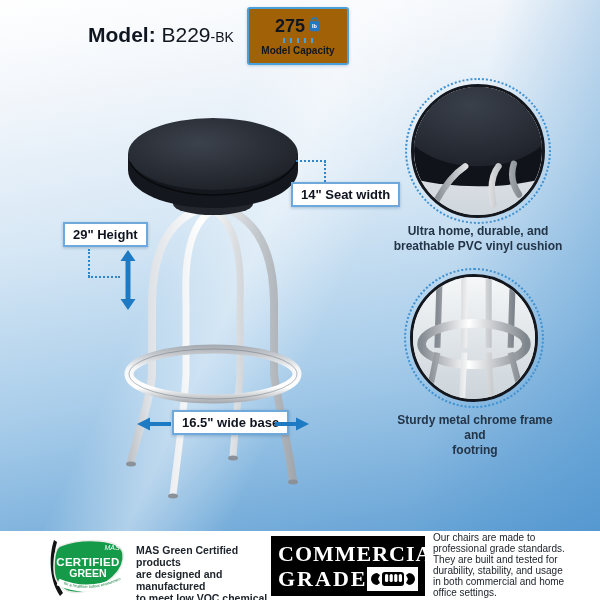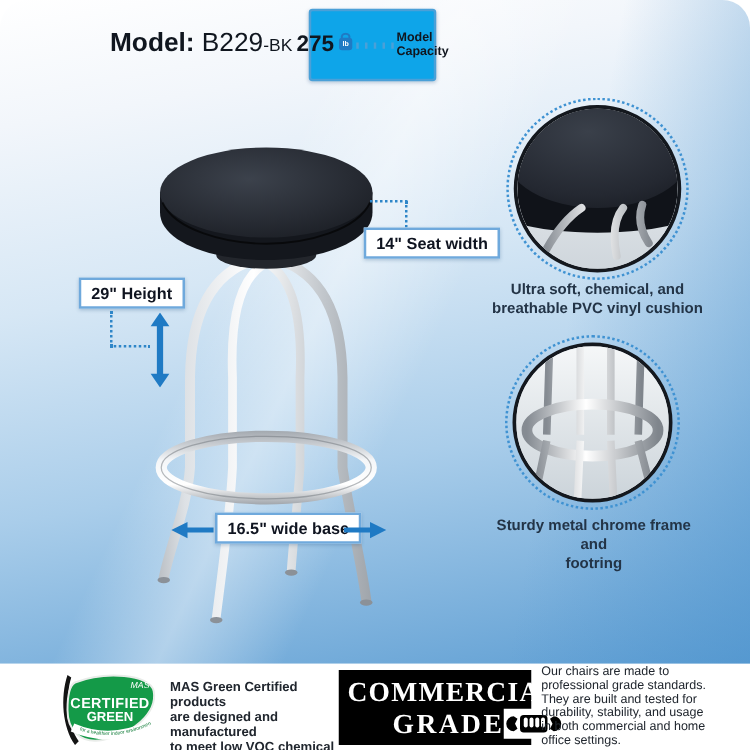--- a/index.html
+++ b/index.html
@@ -1,31 +1,31 @@
 <!DOCTYPE html>
 <html><head>
 <meta charset="utf-8">
 <style>
   html,body{margin:0;padding:0;background:#ffffff;}
   .canvas{position:relative;width:600px;height:600px;overflow:hidden;
-          font-family:"Liberation Sans", sans-serif;background:#ffffff;border-radius:22px;}
+          font-family:"Liberation Sans", sans-serif;background:#ffffff;}
   .gradient-area{position:absolute;left:0;top:0;width:600px;height:531px;
     background:
       linear-gradient(100deg, rgba(96,159,212,0) 72%, rgba(78,148,206,0.55) 100%),
       linear-gradient(115deg, rgba(255,255,255,0) 34%, rgba(255,255,255,0.40) 44%, rgba(255,255,255,0) 56%),
       linear-gradient(170deg, #ffffff 0%, #f2f6fb 16%, #d6e7f5 40%, #a9cdea 66%, #5e9ed3 100%);}
   .footer-strip{position:absolute;left:0;top:531px;width:600px;height:69px;background:#ffffff;}
 
   
   .model-line{position:absolute;left:88px;top:23px;font-size:21px;color:#10161f;white-space:nowrap;}
   .model-line b{font-weight:bold;}
   .model-suffix{font-size:14px;}
-  .weight-badge{position:absolute;left:247px;top:7px;width:98px;height:54px;background:#0ea5e9;
+  .weight-badge{position:absolute;left:247px;top:7px;width:98px;height:54px;background:#a16207;
     border:2px solid #4aa0d8;border-radius:3px;box-shadow:0 1px 3px rgba(30,80,130,.25);
-    display:flex;flex-direction:row;align-items:center;justify-content:center;gap:2px;}
+    display:flex;flex-direction:column;align-items:center;justify-content:center;gap:2px;}
   .wb-top{display:flex;align-items:flex-start;gap:3px;}
   .wb-value{font-size:18px;font-weight:bold;color:#10161f;line-height:18px;}
   .wb-ticks{display:flex;gap:5px;}
   .wb-ticks i{display:block;width:2px;height:5px;background:#4aa0d8;}
   .wb-caption{font-size:10px;font-weight:bold;color:#10161f;}
 
   
   .dim-label{position:absolute;background:#ffffff;border:2px solid #6fa9dc;color:#0f1420;
     font-size:13px;font-weight:bold;padding:3px 8px;white-space:nowrap;
     box-shadow:0 1px 3px rgba(30,80,130,.3);}
@@ -43,21 +43,21 @@
   
   .green-text{position:absolute;left:136px;top:544px;width:140px;font-size:10.5px;line-height:12px;
     font-weight:bold;color:#20262e;white-space:pre-line;}
   .quality-text{position:absolute;left:433px;top:532px;width:155px;font-size:10px;line-height:11px;
     font-weight:normal;color:#20262e;white-space:pre-line;}
   .cg-badge{position:absolute;left:271px;top:536px;width:154px;height:60px;background:#000000;
     color:#ffffff;display:flex;flex-direction:column;justify-content:center;padding:0 7px;box-sizing:border-box;}
   .cg-line1{font-family:"Liberation Serif", serif;font-weight:bold;font-size:22px;line-height:24px;
     letter-spacing:1px;text-align:center;white-space:nowrap;}
   .cg-row{display:flex;align-items:center;justify-content:space-between;margin-top:1px;}
-  .cg-line2{font-family:"Liberation Serif", serif;font-weight:bold;font-size:22px;line-height:24px;letter-spacing:2px;margin-left:36px;}
+  .cg-line2{font-family:"Liberation Serif", serif;font-weight:bold;font-size:22px;line-height:24px;letter-spacing:2px;}
   .cg-iconbox{width:54px;height:24px;background:#ffffff;display:flex;align-items:center;justify-content:center;}
   .mas-logo{position:absolute;left:44px;top:538px;width:86px;height:60px;}
 </style>
 </head>
 <body>
 
 <div class="canvas">
   <div class="gradient-area"></div>
   <div class="footer-strip"></div>
 
@@ -171,21 +171,21 @@
         <defs>
           <linearGradient id="chrome2" x1="0" y1="0" x2="1" y2="0">
             <stop offset="0" stop-color="#8a9097"></stop>
               <stop offset="0.5" stop-color="#ffffff"></stop>
             <stop offset="1" stop-color="#878d94"></stop>
           </linearGradient>
         </defs>
       </svg>
     </div>
   </div>
-  <div class="feature-caption" style="left:393px;top:224px">Ultra soft, chemical, and
+  <div class="feature-caption" style="left:393px;top:224px">Ultra home, durable, and
 breathable PVC vinyl cushion</div>
 
   <div class="feature-circle" style="left:404px;top:268px">
     <div class="fc-inner">
       <svg width="122" height="122" viewBox="0 0 100 100">
         <defs>
           <linearGradient id="fcbg2" x1="0" y1="0" x2="0" y2="1">
             <stop offset="0" stop-color="#f5f7f8"></stop>
               <stop offset="1" stop-color="#ccd4da"></stop>
           </linearGradient>

